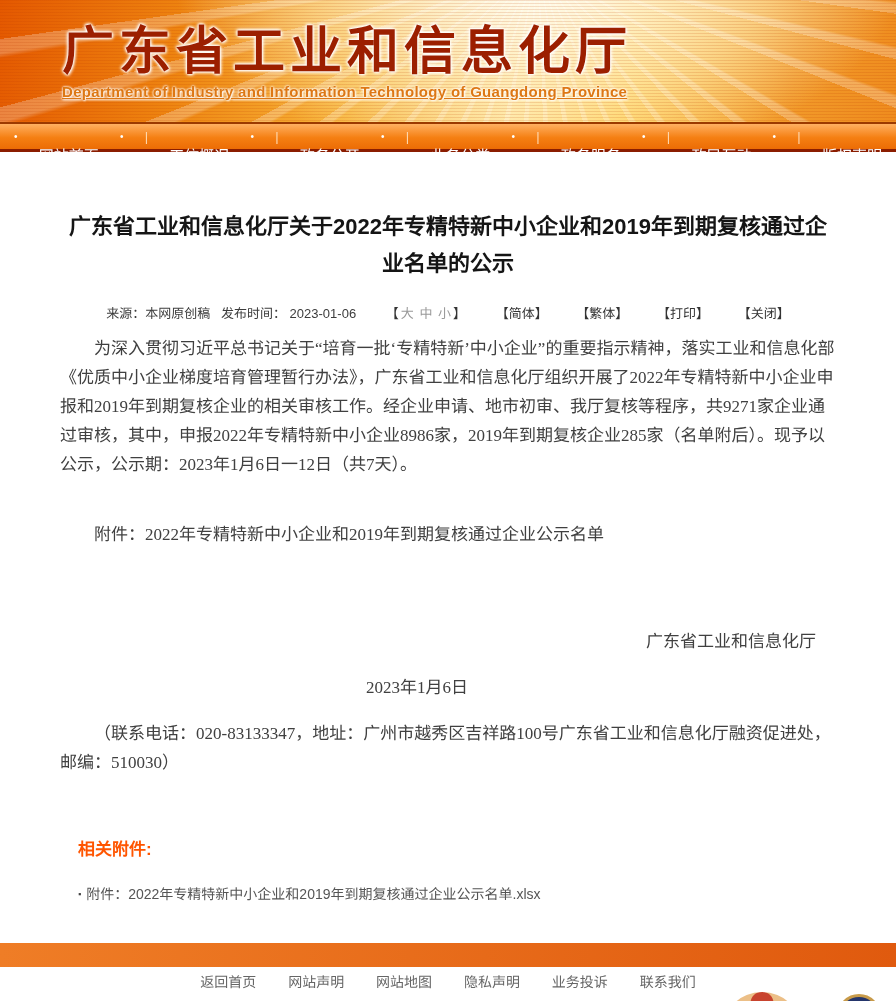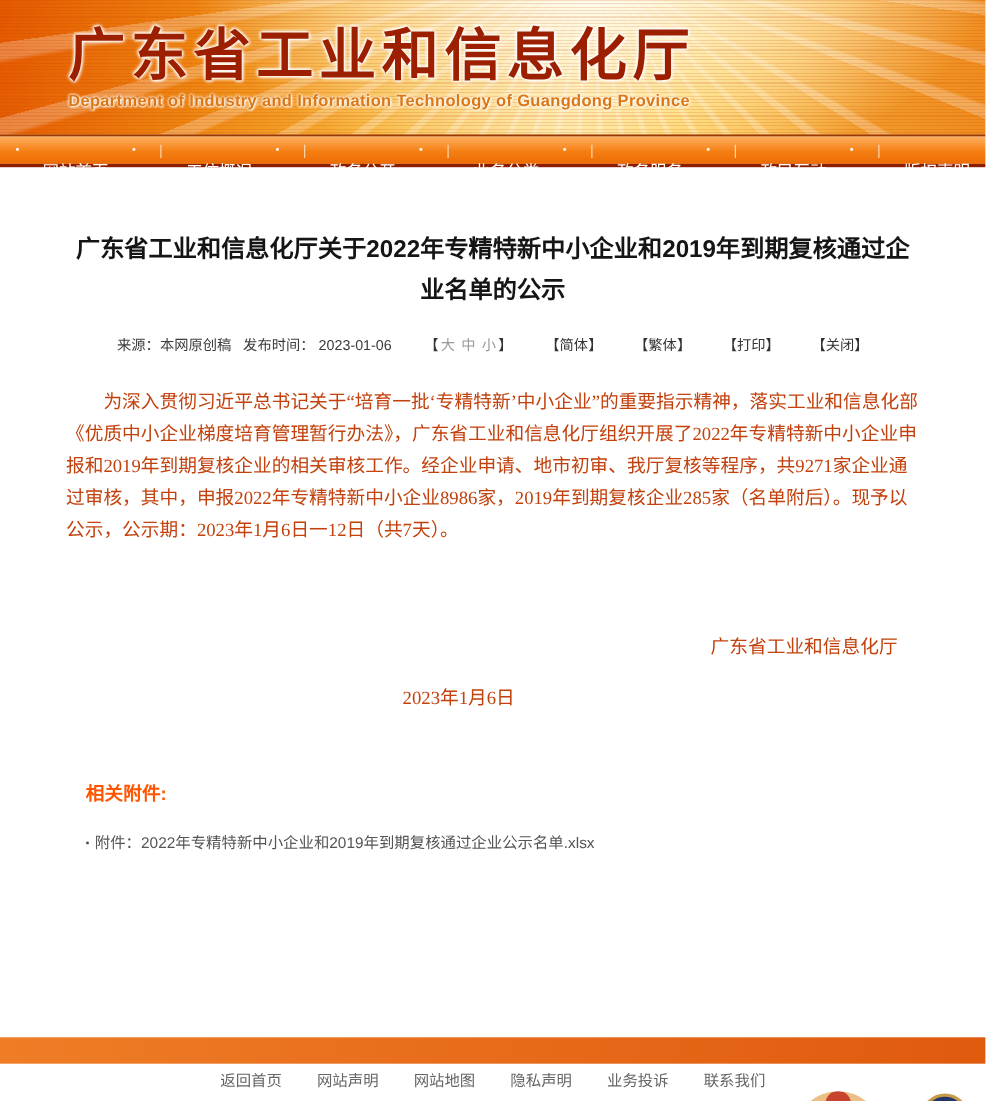--- a/index.html
+++ b/index.html
@@ -17,20 +17,21 @@
       linear-gradient(100deg,#e45800 0%,#ee8410 20%,#f8b53a 40%,#ffe39a 58%,#ffcf58 70%,#f29a2a 88%,#ef8c1e 100%);
   }
   .banner-inner{padding:22px 0 0 62px;}
   .banner-title{
     font-size:52px;font-weight:bold;color:#9c1f00;letter-spacing:5px;line-height:58px;
     text-shadow:0 0 2px #fff,0 0 4px #fff,1px 1px 3px rgba(255,255,255,.9),-1px -1px 3px rgba(255,255,255,.9);
   }
   .banner-sub{
     font-size:15px;font-weight:bold;color:#dd7714;margin-top:3px;letter-spacing:.3px;
     text-shadow:0 0 2px #fff,0 0 3px #fff,1px 1px 2px rgba(255,255,255,.9);
+    text-decoration:underline;
   }
   
   .nav{
     height:25px;display:flex;align-items:center;justify-content:space-between;
     padding:0 14px;
     background:linear-gradient(#ffb061,#f57f12 55%,#ec6c05);
     border-top:2px solid #9c3a00;border-bottom:3px solid #8b1d00;
     color:#fff;font-size:15px;
   }
   .nav a{color:#fff;text-decoration:none;margin-top:36px;}
@@ -41,21 +42,21 @@
   .article-title{
     margin-top:56px;text-align:center;font-size:22px;font-weight:bold;
     line-height:37px;color:#151515;padding:0 6px;
   }
   .meta{ text-align:center;font-size:13px;color:#3c3c3c;margin-top:21px;}
   .meta span{margin:0 1px;}
   .meta .size-btn{color:#999;}
   .meta .meta-src{margin-right:6px;}
   .meta .meta-act{color:#333;margin-left:24px;}
   .body-text{
-    margin-top:29px;font-size:17px;line-height:29px;color:#c2410c;
+    margin-top:12px;font-size:17px;line-height:29px;color:#404040;
     font-family:"Liberation Serif","DejaVu Serif",serif;
   }
   .para{text-indent:2em;margin:0;}
   .attach-line{text-indent:2em;margin-top:41px;}
   .sig-name{text-align:right;margin-top:78px;padding-right:20px;}
   .sig-date{text-align:center;margin-top:15px;padding-right:62px;}
   .contact{text-indent:2em;margin-top:17px;}
   
   .related{padding-left:18px;margin-top:58px;}
   .related-heading{color:#ff5500;font-size:17px;font-weight:bold;}
@@ -125,22 +126,24 @@
     <span>发布时间： 2023-01-06</span>
     <span class="meta-act"><span>【</span><span class="size-btn">大</span> <span class="size-btn">中</span> <span class="size-btn">小</span><span>】</span></span>
     <span class="meta-act">【简体】</span>
     <span class="meta-act">【繁体】</span>
     <span class="meta-act">【打印】</span>
     <span class="meta-act">【关闭】</span>
   </div>
 
   <div class="body-text">
     <p class="para">为深入贯彻习近平总书记关于“培育一批‘专精特新’中小企业”的重要指示精神，落实工业和信息化部《优质中小企业梯度培育管理暂行办法》，广东省工业和信息化厅组织开展了2022年专精特新中小企业申报和2019年到期复核企业的相关审核工作。经企业申请、地市初审、我厅复核等程序，共9271家企业通过审核，其中，申报2022年专精特新中小企业8986家，2019年到期复核企业285家（名单附后）。现予以公示，公示期：2023年1月6日一12日（共7天）。</p>
+    <p class="attach-line">附件：2022年专精特新中小企业和2019年到期复核通过企业公示名单</p>
     <p class="sig-name">广东省工业和信息化厅</p>
     <p class="sig-date">2023年1月6日</p>
+    <p class="contact">（联系电话：020-83133347，地址：广州市越秀区吉祥路100号广东省工业和信息化厅融资促进处，邮编：510030）</p>
   </div>
 
   <div class="related">
     <div class="related-heading">相关附件:</div>
     <div>
   <div class="attach-item">
     <span class="sq">▪</span><a href="#">附件：2022年专精特新中小企业和2019年到期复核通过企业公示名单.xlsx</a>
   </div>
 </div>
 

